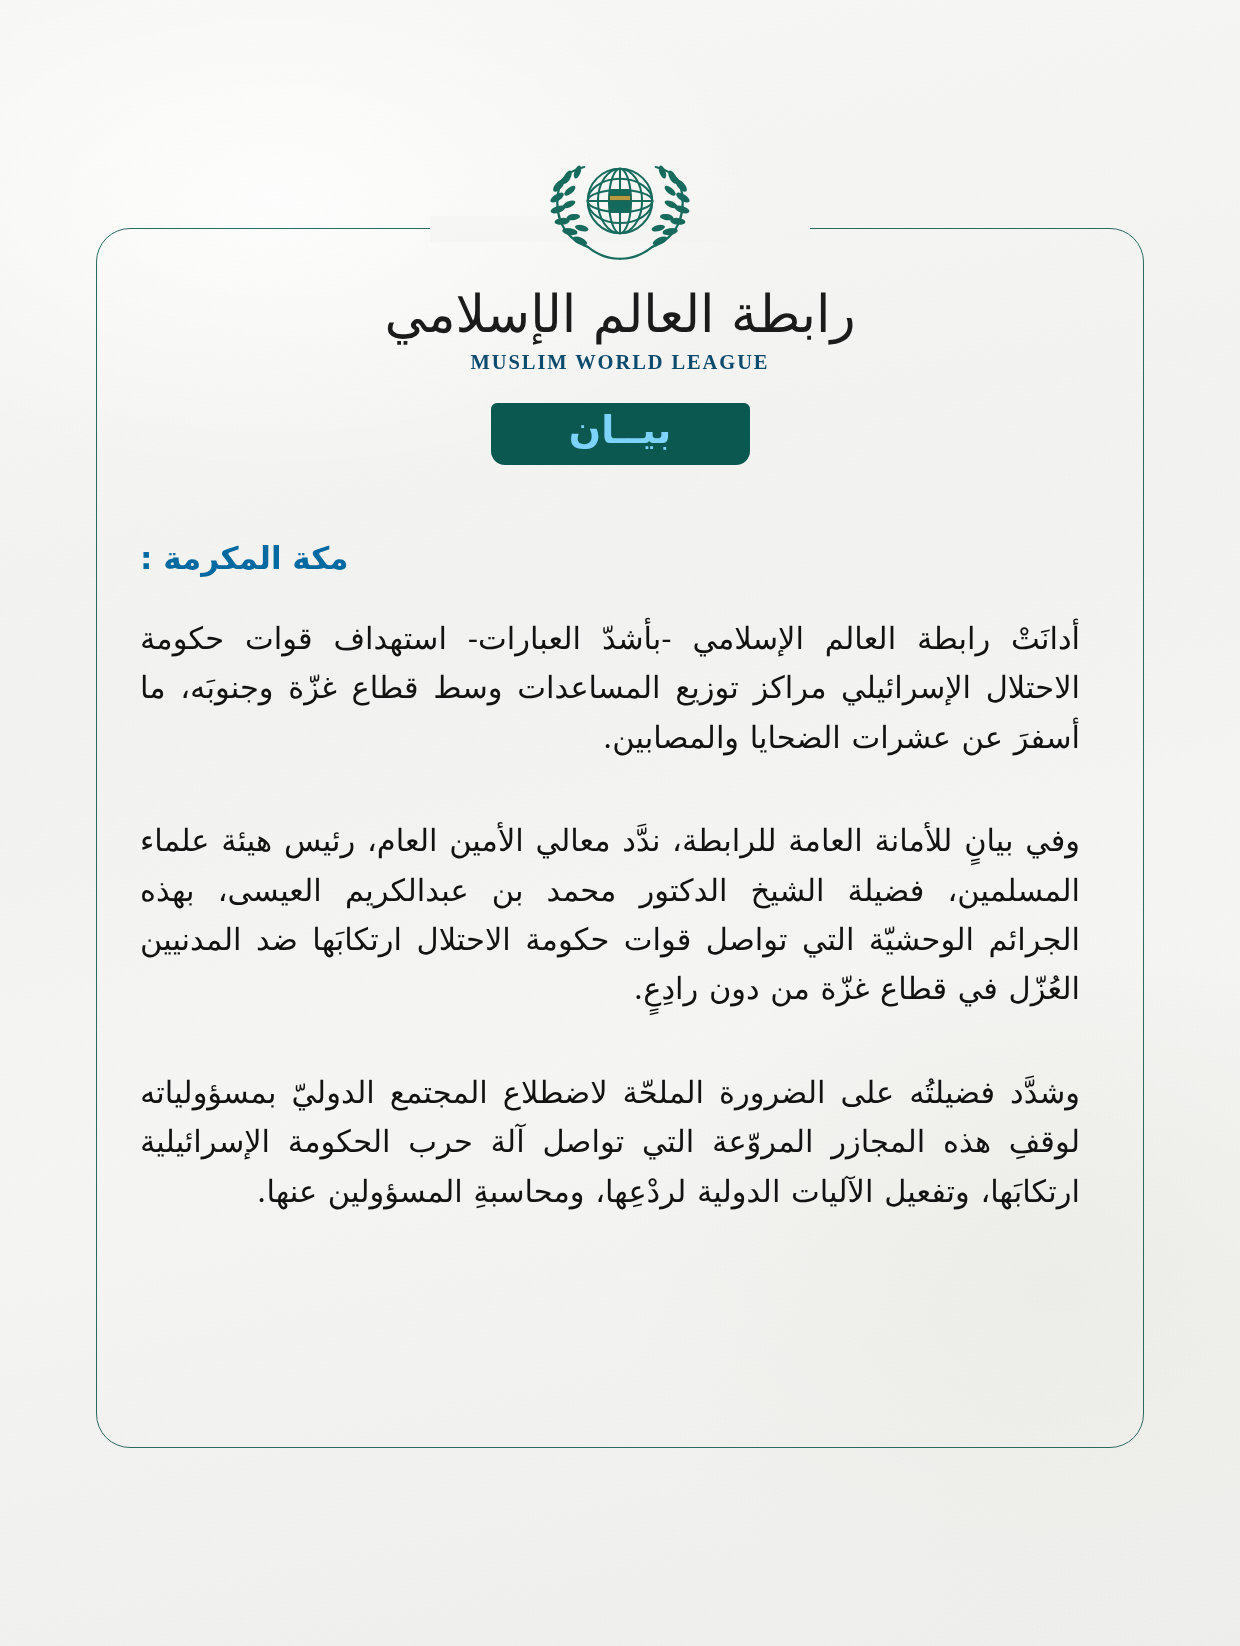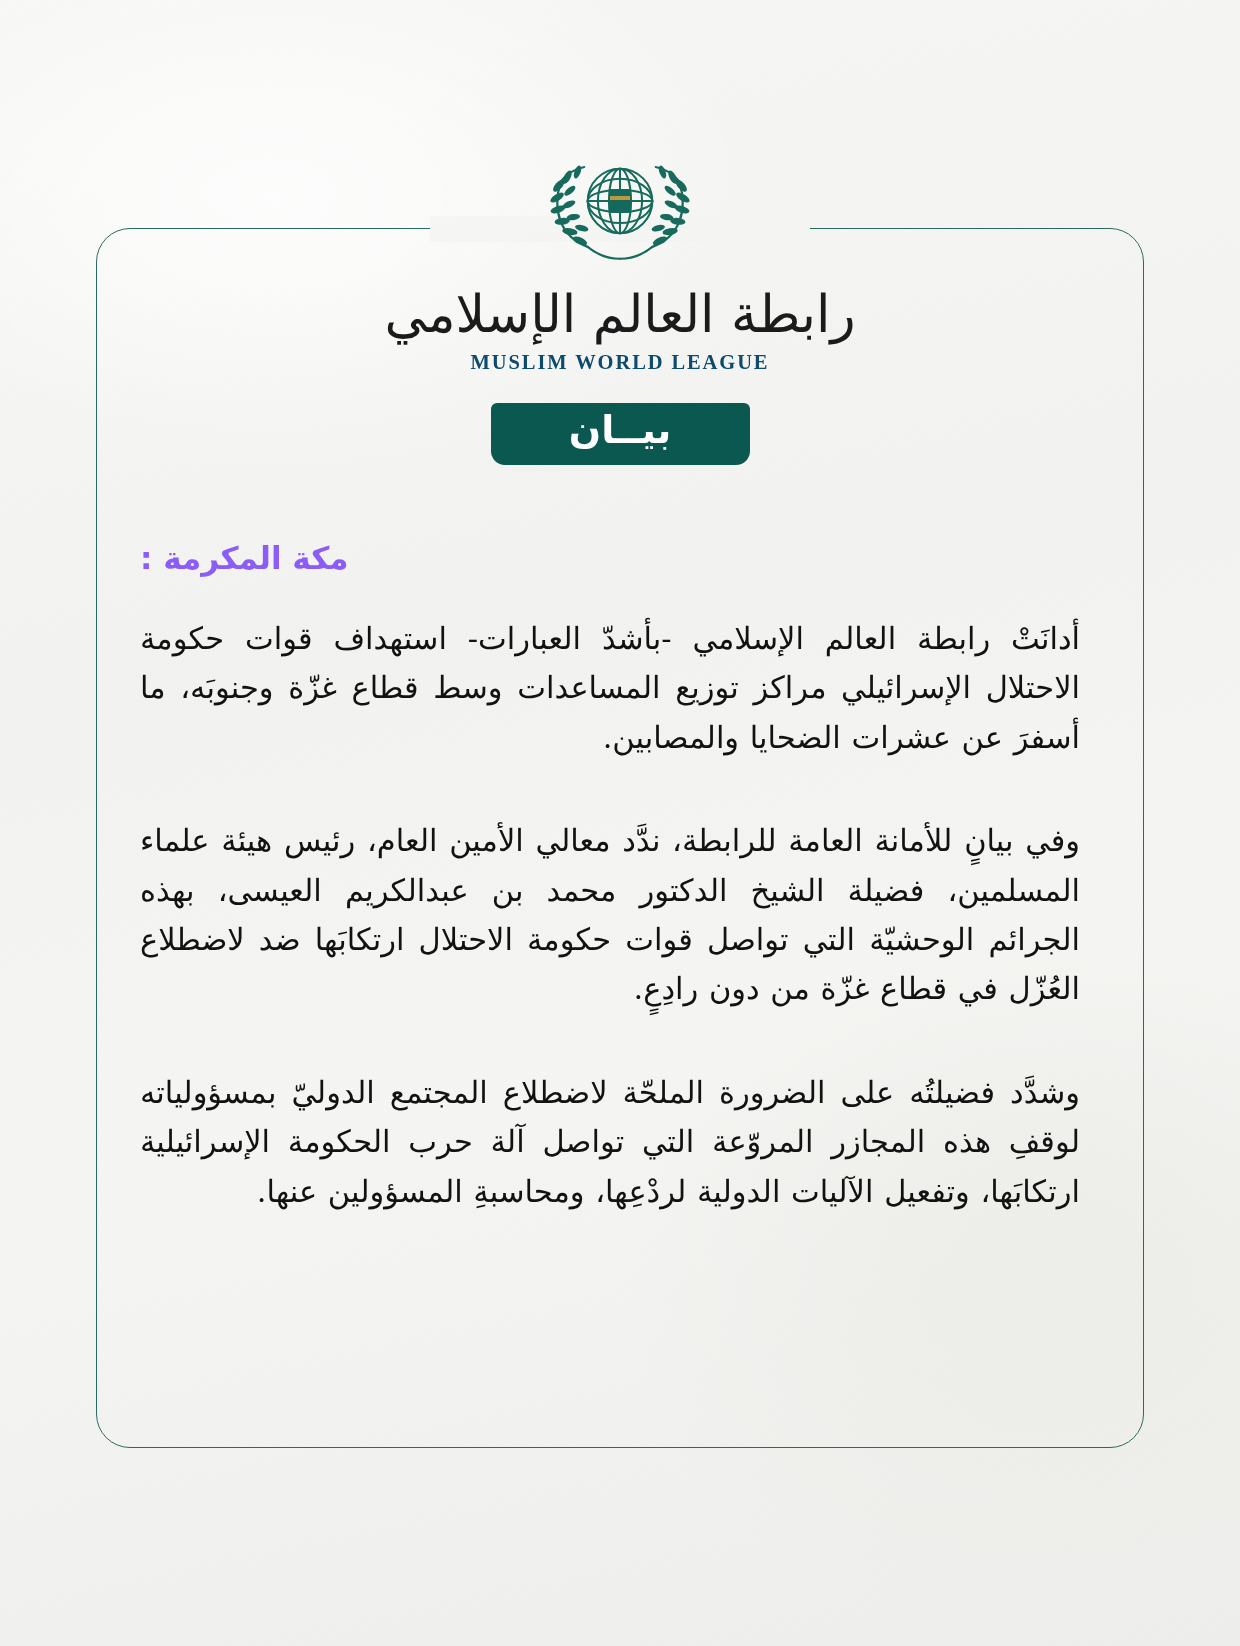--- a/index.html
+++ b/index.html
@@ -120,21 +120,21 @@
     justify-content: center;
   }
   .badge {
     width: 259px;
     height: 62px;
     background: #0b5850;
     border-radius: 6px 6px 14px 14px;
     display: flex;
     align-items: center;
     justify-content: center;
-    color: #ffffff;
+    color: #7dd3fc;
     font-family: "DejaVu Sans", "Liberation Sans", sans-serif;
     font-size: 38px;
     font-weight: bold;
     letter-spacing: 1px;
     direction: rtl;
     padding-bottom: 8px;
     box-sizing: border-box;
   }
 
   
@@ -147,21 +147,21 @@
     text-align: justify;
     color: #141414;
     z-index: 3;
   }
   .dateline {
     font-family: "DejaVu Sans", "Liberation Sans", sans-serif;
     font-size: 31px;
     font-weight: 600;
     text-align: left;
     margin: 0 0 38px 0;
-    color: #8b5cf6;
+    color: #0369a1;
     letter-spacing: 0px;
   }
   p.para {
     font-family: "DejaVu Serif", "Liberation Serif", serif;
     font-size: 30.5px;
     font-weight: normal;
     line-height: 1.62;
     margin: 0 0 54px 0;
     text-align: justify;
     text-align-last: right;
@@ -248,15 +248,15 @@
   <div class="wordmark-en">MUSLIM WORLD LEAGUE</div>
 </div>
 
 <div class="badge-wrap">
   <div class="badge">بيــان</div>
 </div>
 
 <div class="content">
   <div class="dateline">مكة المكرمة :</div>
   <p class="para">أدانَتْ رابطة العالم الإسلامي -بأشدّ العبارات- استهداف قوات حكومة الاحتلال الإسرائيلي مراكز توزيع المساعدات وسط قطاع غزّة وجنوبَه، ما أسفرَ عن عشرات الضحايا والمصابين.</p>
-  <p class="para">وفي بيانٍ للأمانة العامة للرابطة، ندَّد معالي الأمين العام، رئيس هيئة علماء المسلمين، فضيلة الشيخ الدكتور محمد بن عبدالكريم العيسى، بهذه الجرائم الوحشيّة التي تواصل قوات حكومة الاحتلال ارتكابَها ضد لاضطلاع العُزّل في قطاع غزّة من دون رادِعٍ.</p>
+  <p class="para">وفي بيانٍ للأمانة العامة للرابطة، ندَّد معالي الأمين العام، رئيس هيئة علماء المسلمين، فضيلة الشيخ الدكتور محمد بن عبدالكريم العيسى، بهذه الجرائم الوحشيّة التي تواصل قوات حكومة الاحتلال ارتكابَها ضد المدنيين العُزّل في قطاع غزّة من دون رادِعٍ.</p>
   <p class="para">وشدَّد فضيلتُه على الضرورة الملحّة لاضطلاع المجتمع الدوليّ بمسؤولياته لوقفِ هذه المجازر المروّعة التي تواصل آلة حرب الحكومة الإسرائيلية ارتكابَها، وتفعيل الآليات الدولية لردْعِها، ومحاسبةِ المسؤولين عنها.</p>
 </div>
 
 </body></html>

